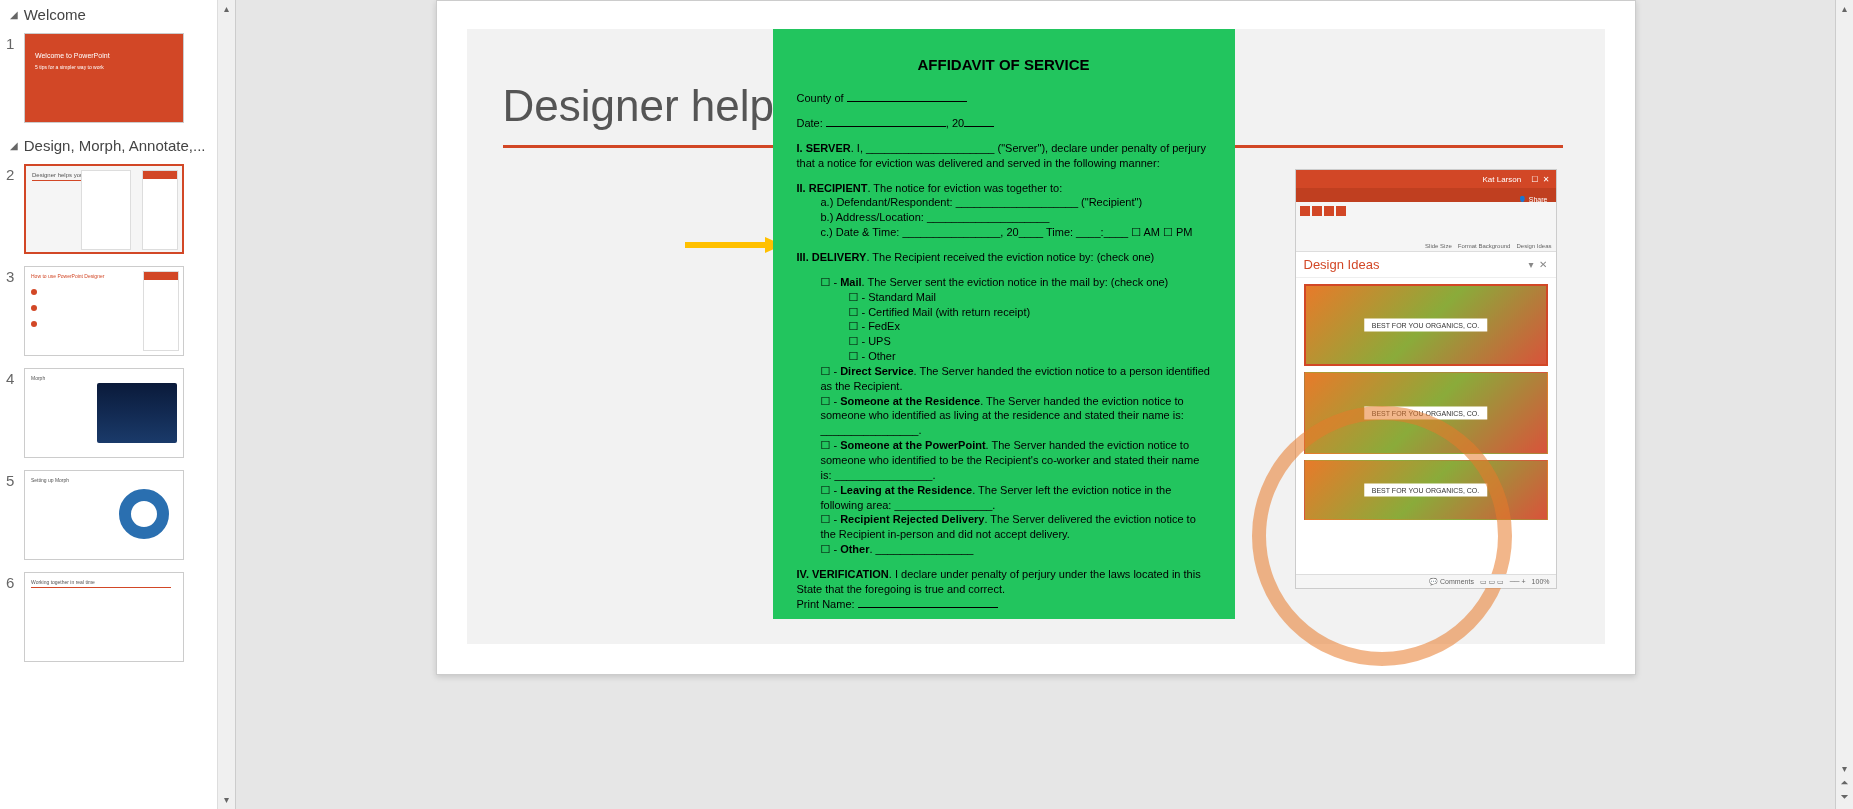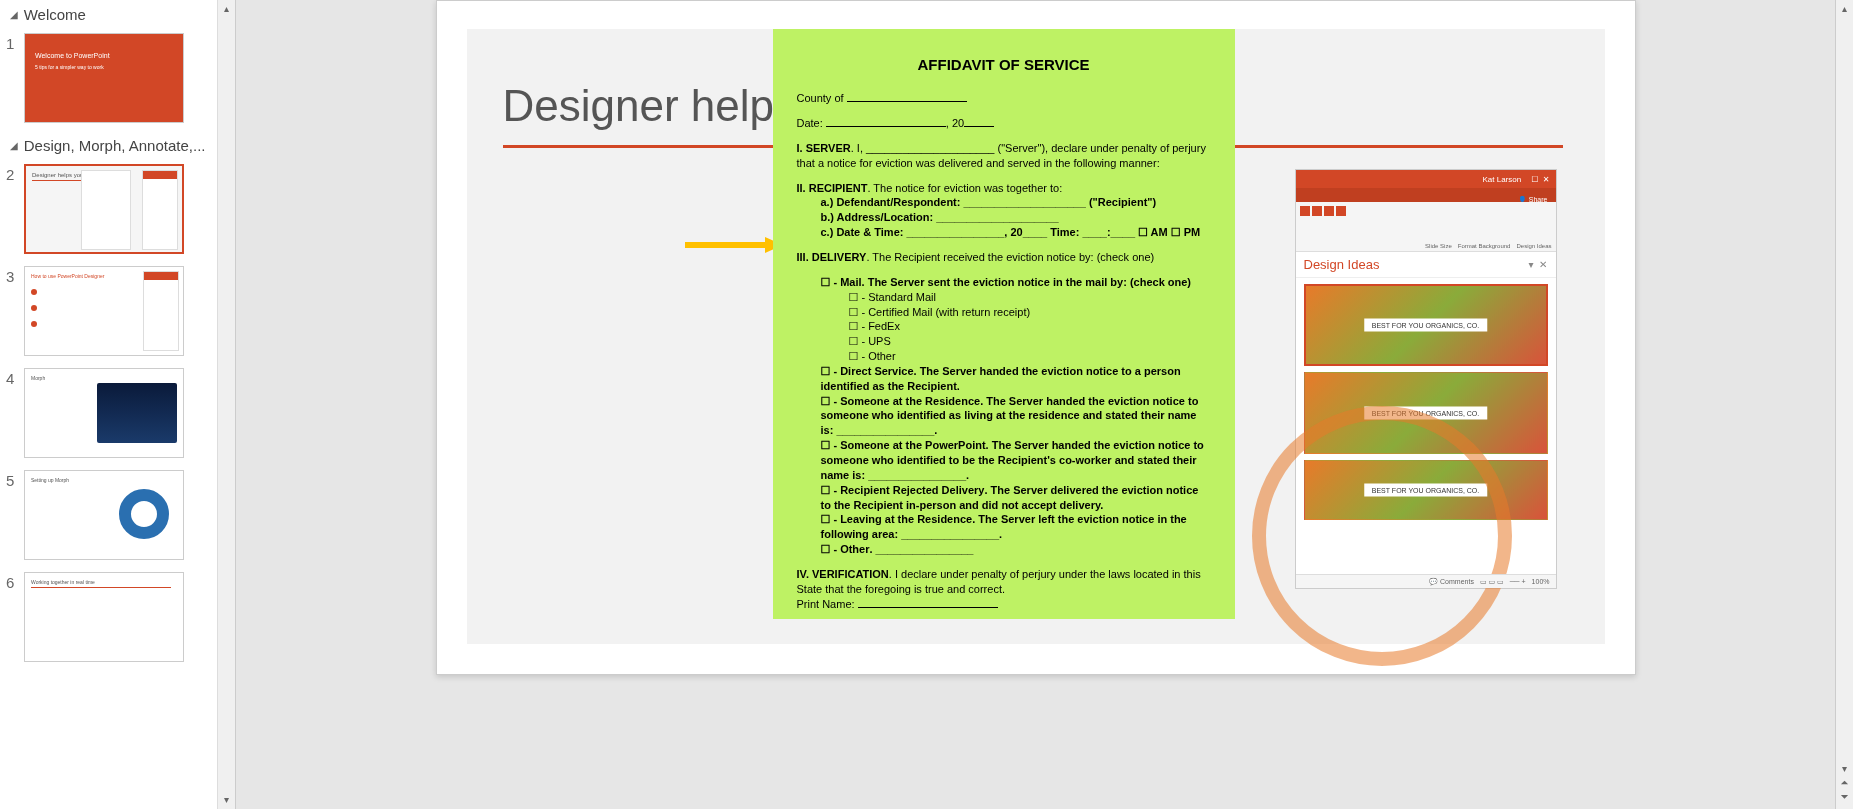--- a/index.html
+++ b/index.html
@@ -38,27 +38,27 @@
 .main { flex: 1; position: relative; display: flex; align-items: flex-start; justify-content: center; padding-top: 0; }
 .slide { width: 1200px; height: 675px; background: #fff; border: 1px solid #ccc; box-shadow: 0 2px 6px rgba(0,0,0,0.15); position: relative; margin-top: 0; }
 .slide-inner { position: absolute; top: 28px; left: 30px; right: 30px; bottom: 30px; background: #f2f2f2; }
 .slide-title { position: absolute; top: 52px; left: 36px; font-size: 44px; font-weight: 300; color: #555; }
 .title-underline { position: absolute; top: 116px; left: 36px; width: 1060px; height: 3px; background: #d24726; }
 .arrow-yellow { position: absolute; top: 208px; left: 218px; width: 100px; height: 16px; }
 .arrow-yellow .shaft { position: absolute; top: 5px; left: 0; width: 82px; height: 6px; background: #ffc000; }
 .arrow-yellow .head { position: absolute; top: 0; left: 80px; width: 0; height: 0; border-left: 18px solid #ffc000; border-top: 8px solid transparent; border-bottom: 8px solid transparent; }
 
 
-.affidavit { position: absolute; top: 0; left: 306px; width: 462px; height: 590px; background: #bef264; padding: 26px 24px; font-family: Arial, sans-serif; font-size: 11px; line-height: 1.35; color: #000; }
+.affidavit { position: absolute; top: 0; left: 306px; width: 462px; height: 590px; background: #22c55e; padding: 26px 24px; font-family: Arial, sans-serif; font-size: 11px; line-height: 1.35; color: #000; }
 .affidavit h2 { text-align: center; font-size: 15px; margin-bottom: 14px; font-weight: bold; }
 .affidavit .line { margin-bottom: 2px; margin-top: 16px; }
 .affidavit .blank { border-bottom: 1px solid #000; display: inline-block; }
 .affidavit .sec { margin-top: 10px; }
 .affidavit .checkbox { font-family: Arial; }
-.affidavit .indent { margin-left: 24px; font-weight: bold; }
+.affidavit .indent { margin-left: 24px; }
 .affidavit .indent2 { margin-left: 52px; }
 
 
 .design-panel { position: absolute; top: 140px; right: 48px; width: 262px; height: 420px; background: #fff; border: 1px solid #ccc; }
 .dp-topbar { height: 18px; background: #d24726; display: flex; justify-content: flex-end; align-items: center; padding: 0 6px; gap: 10px; }
 .dp-topbar span { color: #fff; font-size: 8px; }
 .dp-sharebar { height: 14px; background: #c03f20; text-align: right; padding-right: 8px; }
 .dp-sharebar span { color: #fff; font-size: 7px; }
 .dp-ribbon { height: 50px; background: #f5f5f5; border-bottom: 1px solid #ddd; position: relative; }
 .dp-ribbon .rib-icons { position: absolute; top: 4px; left: 4px; display: flex; gap: 2px; }
@@ -185,22 +185,22 @@
         <div class="sec indent"><span class="checkbox">☐ - </span><b>Mail</b><span>. The Server sent the eviction notice in the mail by: (check one)</span></div>
         <div class="indent2">☐ - <span>Standard Mail</span></div>
         <div class="indent2">☐ - <span>Certified Mail (with return receipt)</span></div>
         <div class="indent2">☐ - <span>FedEx</span></div>
         <div class="indent2">☐ - <span>UPS</span></div>
         <div class="indent2">☐ - <span>Other</span></div>
 
         <div class="indent"><span class="checkbox">☐ - </span><b>Direct Service</b><span>. The Server handed the eviction notice to a person identified as the Recipient.</span></div>
         <div class="indent"><span class="checkbox">☐ - </span><b>Someone at the Residence</b><span>. The Server handed the eviction notice to someone who identified as living at the residence and stated their name is: ________________.</span></div>
         <div class="indent"><span class="checkbox">☐ - </span><b>Someone at the PowerPoint</b><span>. The Server handed the eviction notice to someone who identified to be the Recipient's co-worker and stated their name is: ________________.</span></div>
+        <div class="indent"><span class="checkbox">☐ - </span><b>Leaving at the Residence</b><span>. The Server left the eviction notice in the following area: ________________.</span></div>
         <div class="indent"><span class="checkbox">☐ - </span><b>Recipient Rejected Delivery</b><span>. The Server delivered the eviction notice to the Recipient in-person and did not accept delivery.</span></div>
-        <div class="indent"><span class="checkbox">☐ - </span><b>Leaving at the Residence</b><span>. The Server left the eviction notice in the following area: ________________.</span></div>
         <div class="indent"><span class="checkbox">☐ - </span><b>Other</b><span>. ________________</span></div>
 
         <div class="sec"><b>IV. VERIFICATION</b><span>. I declare under penalty of perjury under the laws located in this State that the foregoing is true and correct.</span></div>
 
         <div><span>Print Name:</span> <span class="blank" style="width:140px"></span></div>
       </div>
 
       <div class="design-panel">
         <div class="dp-topbar">
           <span>Kat Larson</span>

